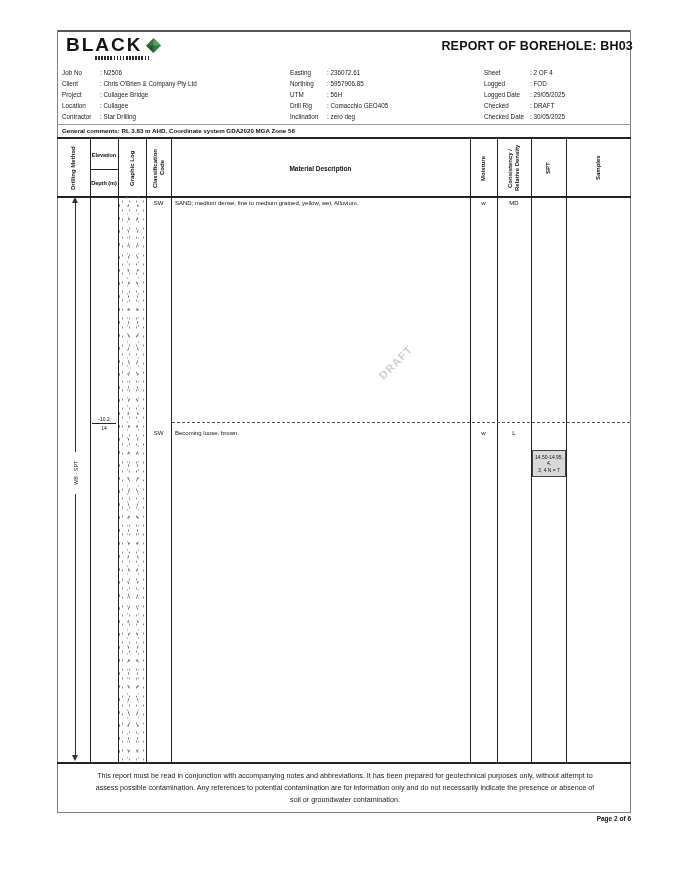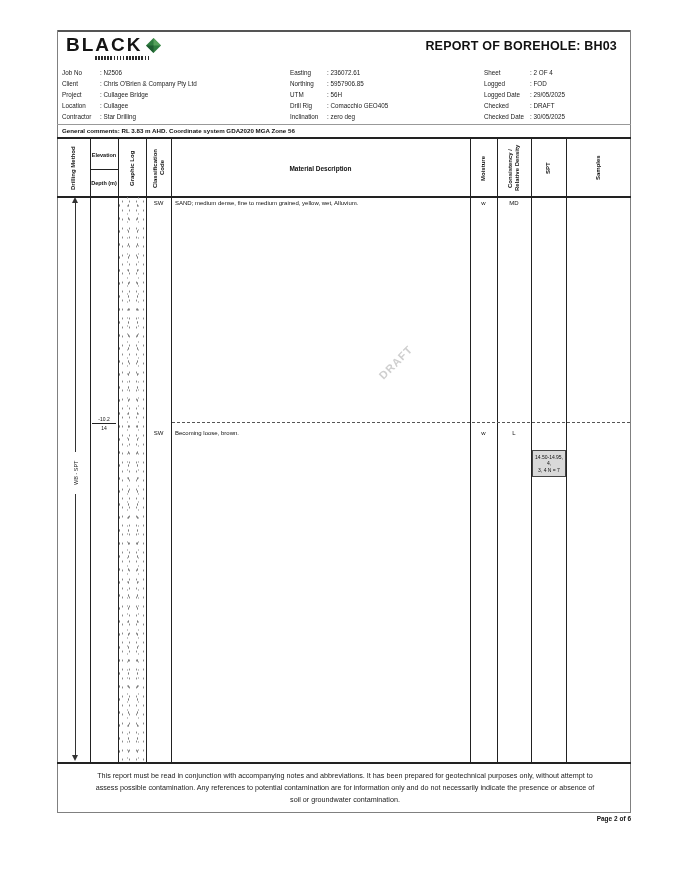--- a/index.html
+++ b/index.html
@@ -6,21 +6,21 @@
   .page{position:relative;width:675px;height:875px;background:#ffffff;
         font-family:"Liberation Sans",sans-serif;color:#1a1a1a;overflow:hidden;margin:0 auto;}
   .hline{position:absolute;background:#222;}
   .vline{position:absolute;background:#222;width:1px;}
   
   .logo-text{position:absolute;left:66px;top:34px;font-size:19px;font-weight:800;
              letter-spacing:2px;color:#141414;transform:scaleY(0.92);}
   .logo-diamond{position:absolute;left:146px;top:38px;}
   .logo-tagline{position:absolute;left:95px;top:56px;width:54px;height:3.5px;
       background:repeating-linear-gradient(90deg,#2b2b2b 0 1.6px,transparent 1.6px 3.1px);}
-  .report-title{position:absolute;right:58px;top:39px;font-size:12.5px;font-weight:bold;
+  .report-title{position:absolute;right:42px;top:39px;font-size:12.5px;font-weight:bold;
                 color:#111;letter-spacing:0.2px;}
   
   .f{position:absolute;font-size:6.3px;color:#222;white-space:nowrap;}
   .f .lbl{display:inline-block;vertical-align:top;}
   .c1 .lbl{width:38px;} .c2 .lbl{width:37px;} .c3 .lbl{width:46px;}
   .comments{position:absolute;left:62px;top:127px;font-size:6.2px;font-weight:bold;color:#111;}
   
   .vhead{position:absolute;display:flex;align-items:center;justify-content:center;
          writing-mode:vertical-rl;transform:rotate(180deg);font-size:6px;font-weight:bold;
          text-align:center;line-height:7px;color:#111;}

